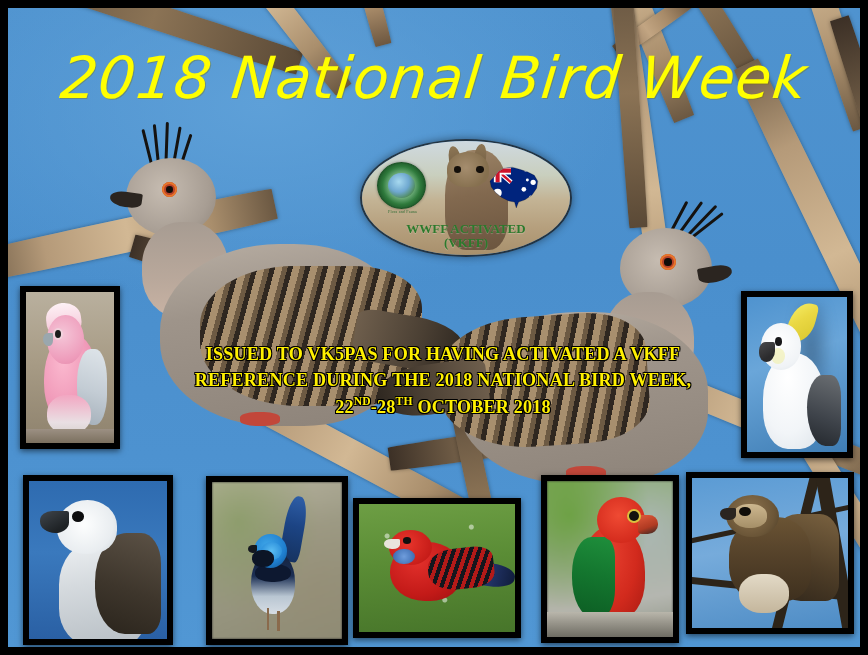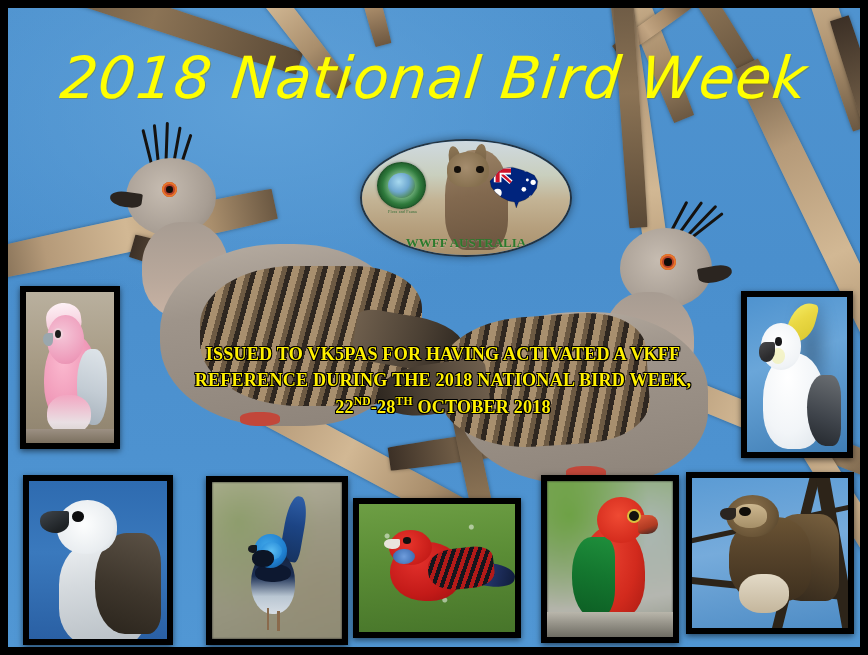--- a/index.html
+++ b/index.html
@@ -436,21 +436,22 @@
             <circle cx="68" cy="52" r="4" fill="#FFFFFF"></circle>
             <circle cx="80" cy="66" r="3.5" fill="#FFFFFF"></circle>
             <circle cx="74" cy="36" r="2.5" fill="#FFFFFF"></circle>
           </g>
           <path d="M18,30 L10,38 L12,48 L20,58 L30,66 L42,72 L52,74 L55,84 L59,74 L70,70
                    L82,62 L90,50 L92,38 L86,28 L74,22 L62,18 L48,14 L34,16 L24,22 Z" fill="none" stroke="rgba(0,0,0,.35)" stroke-width="1"></path>
         </svg>
       </div>
 
       <div class="wwff-text">
-        <span>WWFF AUSTRALIA</span>
+        <span>WWFF ACTIVATED</span>
+        <span class="l2">(VKFF)</span>
       </div>
     </div>
 
     <div class="frame" style="left:12px; top:278px; width:100px; height:163px;">
       <div class="ph">
         <div class="galah-bg"></div>
         <div class="bd galah-body2"></div>
         <div class="bd galah-wing"></div>
         <div class="bd galah-belly"></div>
         <div class="bd galah-crest"></div>

